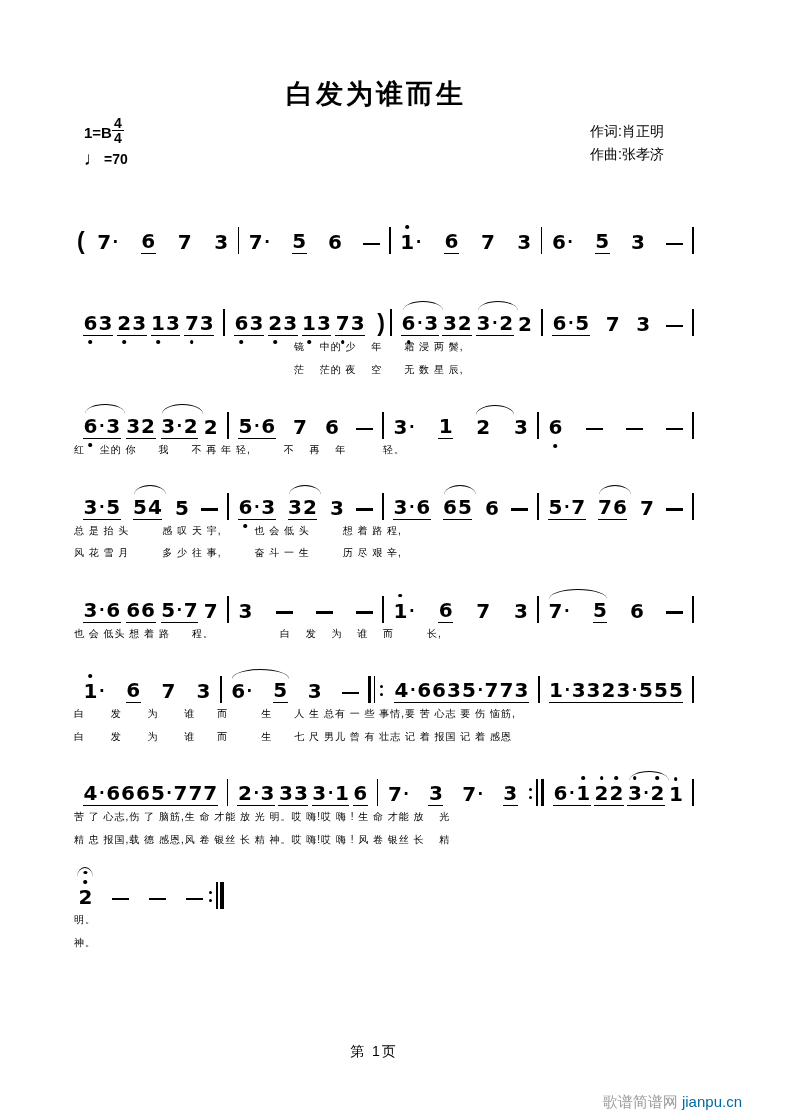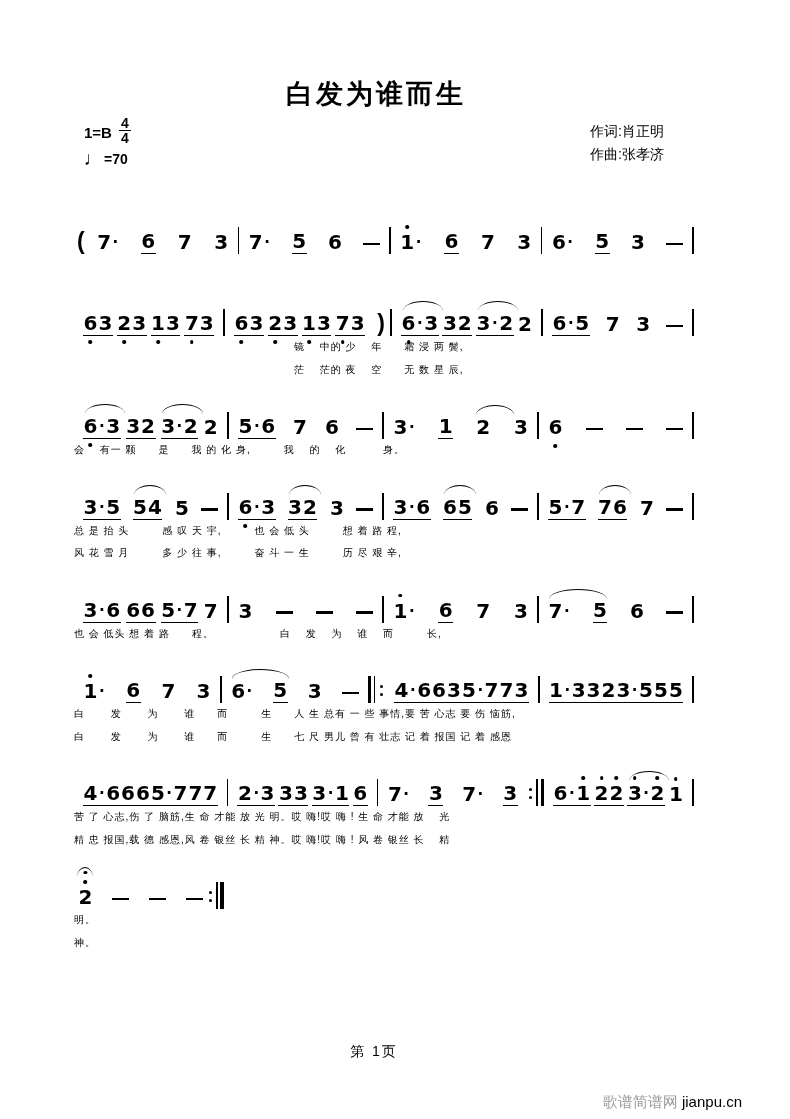--- a/index.html
+++ b/index.html
@@ -1,21 +1,21 @@
 <!DOCTYPE html>
 <html><head>
 <meta charset="utf-8">
 <style>
   html,body{margin:0;padding:0;background:#ffffff;}
   .page{position:relative;width:752px;height:1119px;background:#fff;color:#000;
         font-family:"Liberation Sans",sans-serif;overflow:hidden;}
   .title{margin:0;padding-top:76px;text-align:center;font-size:27px;font-weight:bold;letter-spacing:3px;}
   .meta-row{display:flex;justify-content:space-between;align-items:flex-start;padding:8px 88px 0 84px;height:62px;}
   .keyblock{font-size:15px;font-weight:bold;}
-  .keyline{display:flex;align-items:center;gap:7px;}
+  .keyline{display:flex;align-items:center;}
   .fraction{display:inline-flex;flex-direction:column;align-items:center;font-size:14px;line-height:14px;margin-top:-4px;}
   .fraction .den{border-top:1.2px solid #000;padding:0 2px;}
   .tempo{margin-top:3px;font-size:14px;display:flex;align-items:center;}
   .tempo .glyph{font-size:19px;margin-right:1px;}
   .credits{text-align:left;font-size:14px;line-height:23px;}
   #score{padding:30px 58px 0 74px;}
   .line{margin-bottom:16px;}
   .line.intro{margin-bottom:40px;}
   .line.narrow .notes-row{width:150px;}
   .notes-row{display:flex;align-items:flex-end;height:42px;}
@@ -38,21 +38,21 @@
   .dash{width:17px;height:2.2px;background:#000;margin-bottom:9px;}
   .bar{width:1.7px;height:27px;background:#000;}
   .bar.thick{width:3.6px;}
   .endgrp{display:flex;align-items:flex-end;gap:2.5px;}
   .rpt{display:flex;flex-direction:column;justify-content:center;gap:4.5px;height:25px;margin:0 2px;}
   .rpt i{width:3.2px;height:3.2px;background:#000;border-radius:50%;}
   .paren{font-size:23px;font-weight:bold;line-height:25px;padding:0 3px;}
   .lyr{white-space:pre;font-size:10px;line-height:22.5px;letter-spacing:1px;}
   .footer{position:absolute;left:0;right:4px;bottom:58px;text-align:center;font-size:14px;letter-spacing:2px;}
   .watermark{position:absolute;right:10px;bottom:7px;font-size:15px;color:#9b9b9b;}
-  .watermark .wm-url{color:#000000;}
+  .watermark .wm-url{color:#0369a1;}
 </style>
 </head>
 <body>
 
 <div class="page">
   <h1 class="title">白发为谁而生</h1>
 
   <div class="meta-row">
     <div class="keyblock">
       <div class="keyline">
@@ -304,21 +304,21 @@
               <span class="ch">6<i class="oct lo"></i></span>
             </span>
             <span class="dash"></span>
             <span class="dash"></span>
             <span class="dash"></span>
           </div>
           <span class="endgrp">
             <span class="bar"></span>
           </span>
         </div>
-        <div class="lyr">会　 有一 颗　　是　　我 的 化 身,　　　我　 的　 化　　　 身。</div>
+        <div class="lyr">红　 尘的 你　　我　　不 再 年 轻,　　　不　 再　 年　　　 轻。</div>
       </div>
       <div class="line">
         <div class="notes-row">
           <div class="measure">
             <span class="tok u1">
               <span class="ch">3</span>
               <span class="ch middot">·</span>
               <span class="ch">5</span>
             </span>
             <span class="tok u1">

